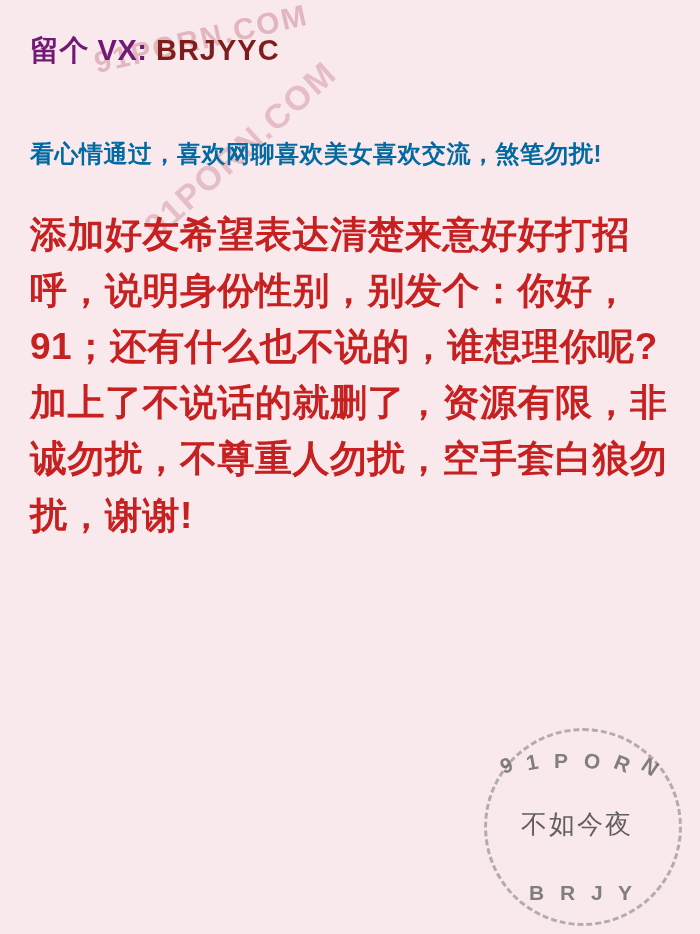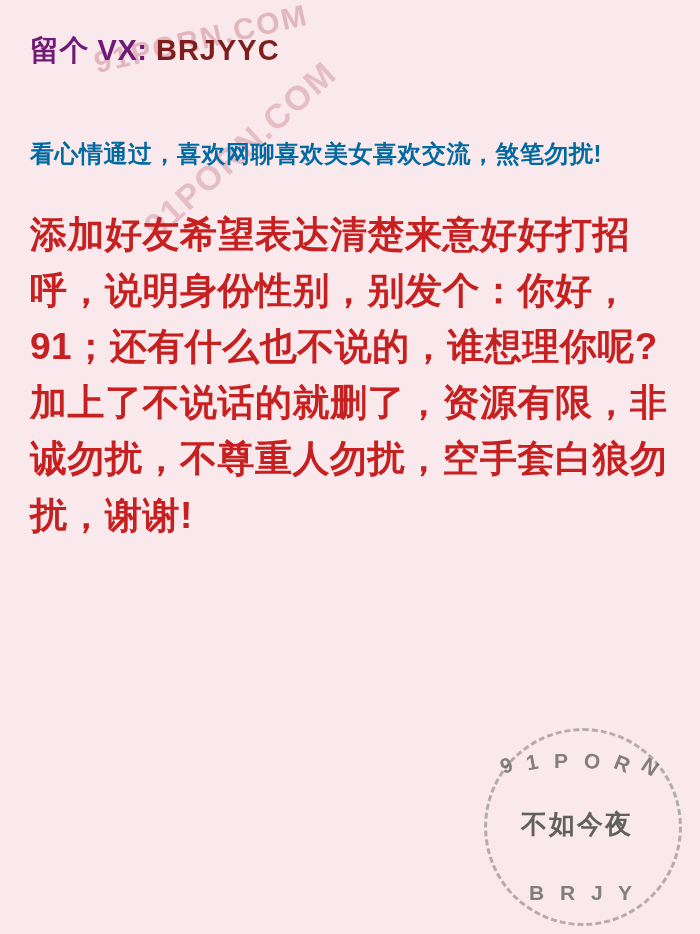--- a/index.html
+++ b/index.html
@@ -107,21 +107,21 @@
   .stamp .arc-top span {
     display: inline-block;
   }
   .stamp .center {
     position: absolute;
     top: 76px;
     left: 0;
     right: 12px;
     text-align: center;
     font-size: 26px;
-    font-weight: bold;
+    font-weight: normal;
     letter-spacing: 2px;
     color: rgba(70, 70, 70, 0.85);
   }
   .stamp .arc-bottom {
     position: absolute;
     bottom: 18px;
     left: 0;
     right: 0;
     text-align: center;
     font-size: 21px;

